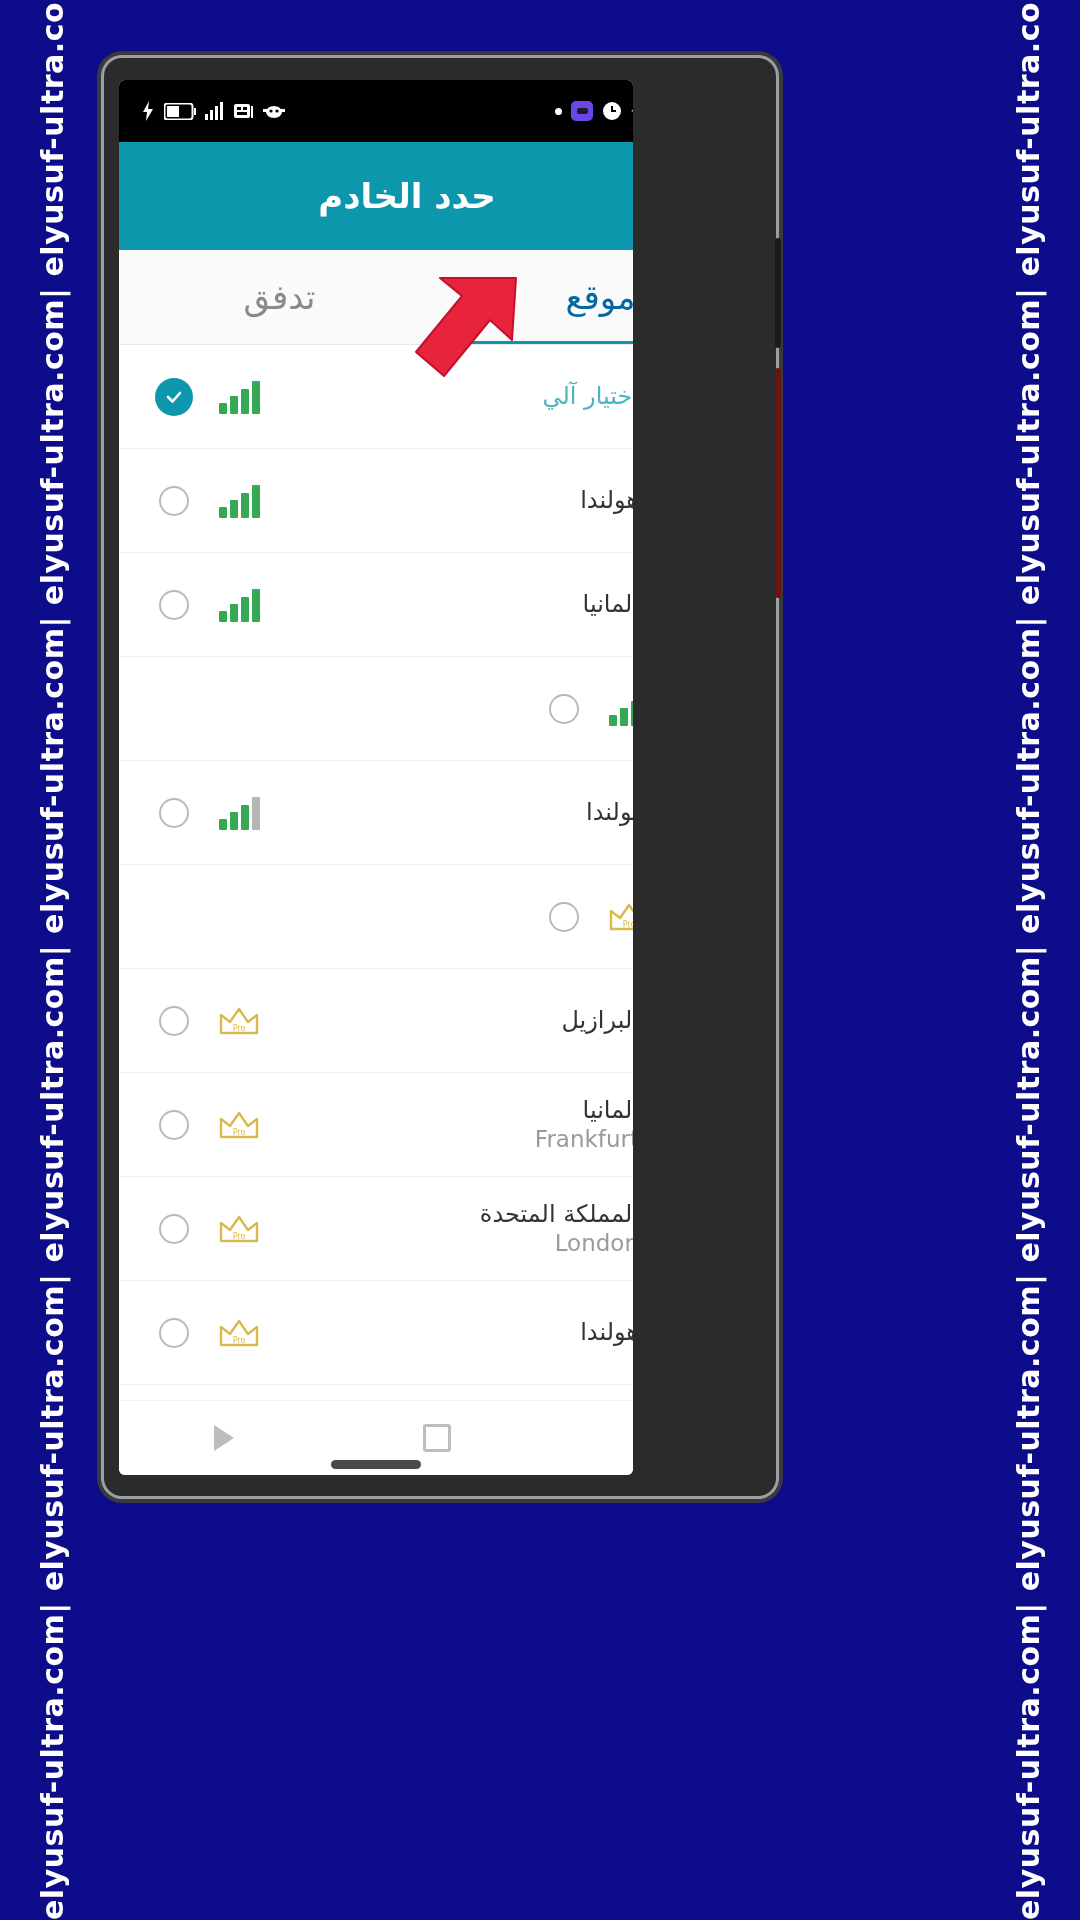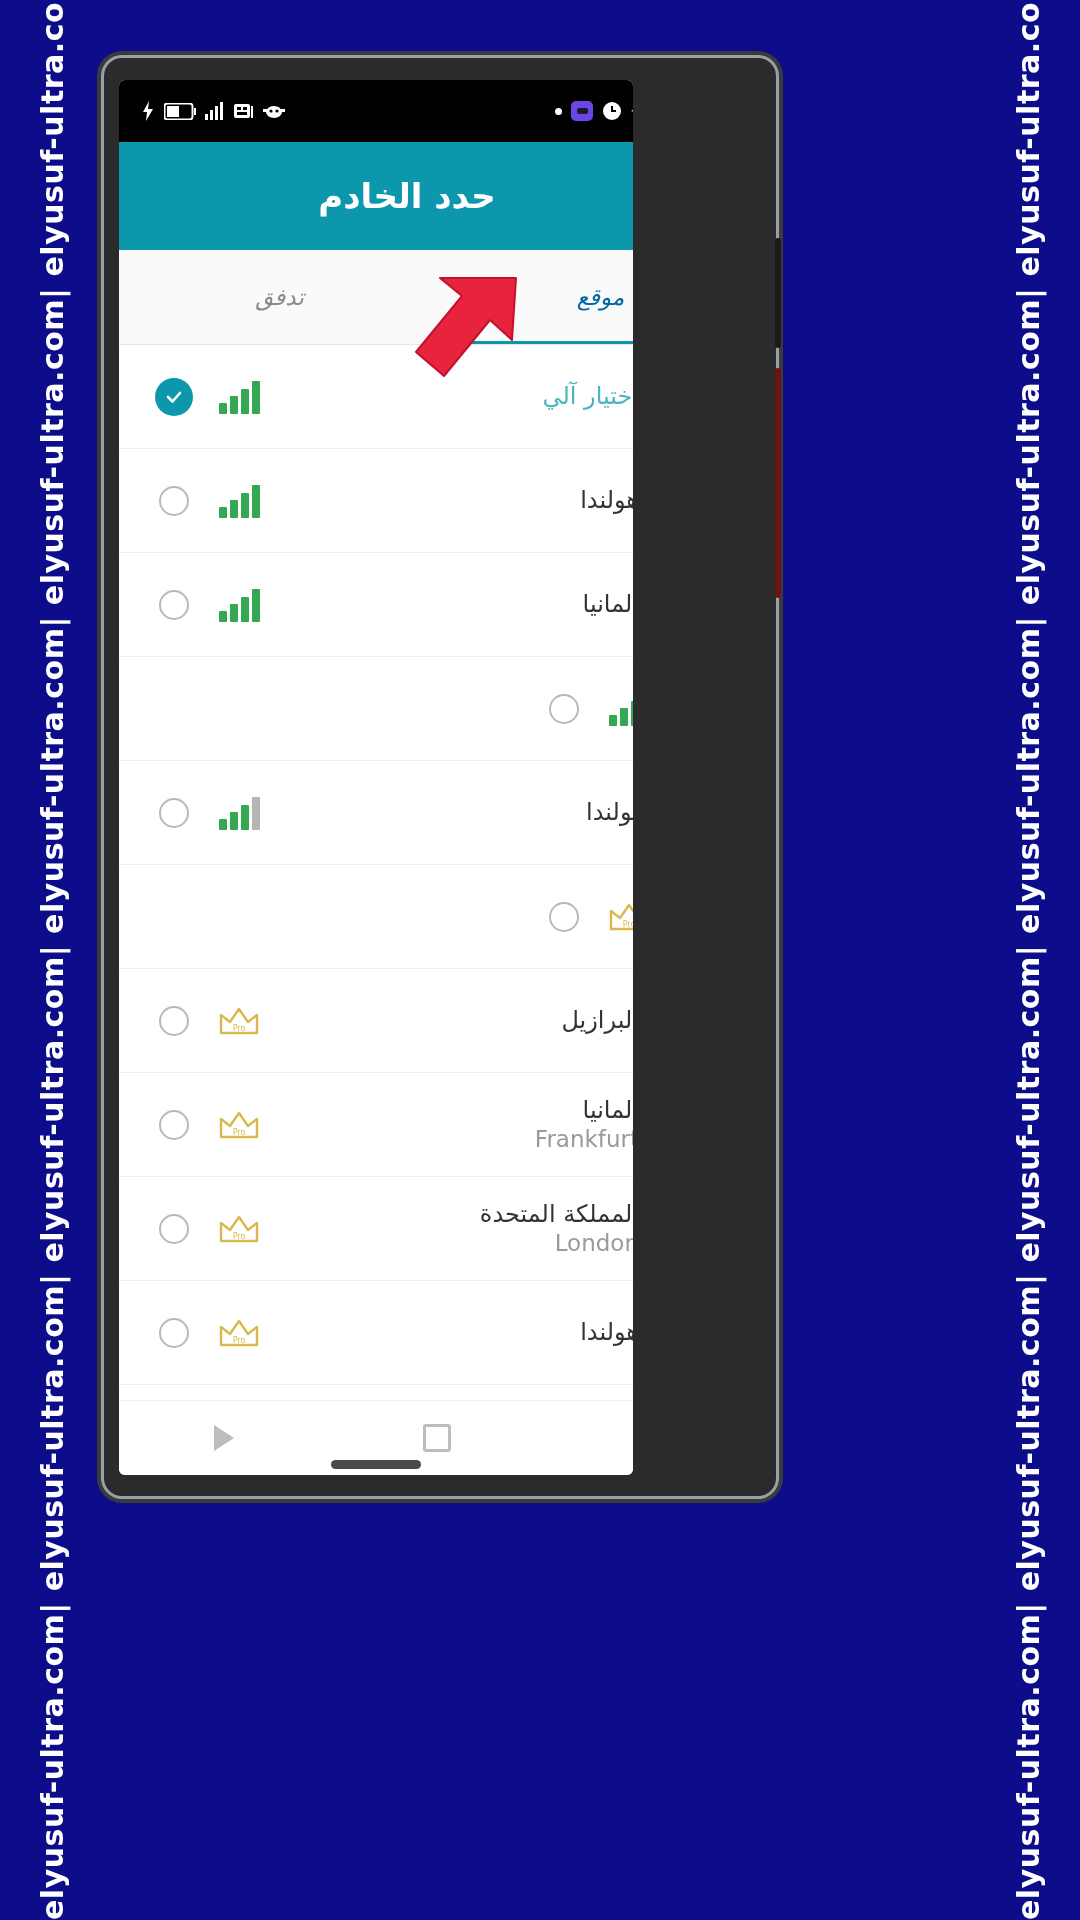--- a/index.html
+++ b/index.html
@@ -143,25 +143,24 @@
     flex-direction: row-reverse;
     align-items: stretch;
     flex: 0 0 auto;
     border-bottom: 1px solid #e6e6e6;
   }
   .tab {
     flex: 1;
     display: flex;
     align-items: center;
     justify-content: center;
-    font-size: 23px;
+    font-size: 34px;
     color: #8a8a8a;
     position: relative;
     direction: rtl;
-    font-style: italic;
   }
   .tab.active { color: #0369a1; }
   .tab.active::after {
     content: "";
     position: absolute;
     left: 0; right: 0; bottom: 0;
     height: 3px;
     background: #0d97ad;
   }
 

